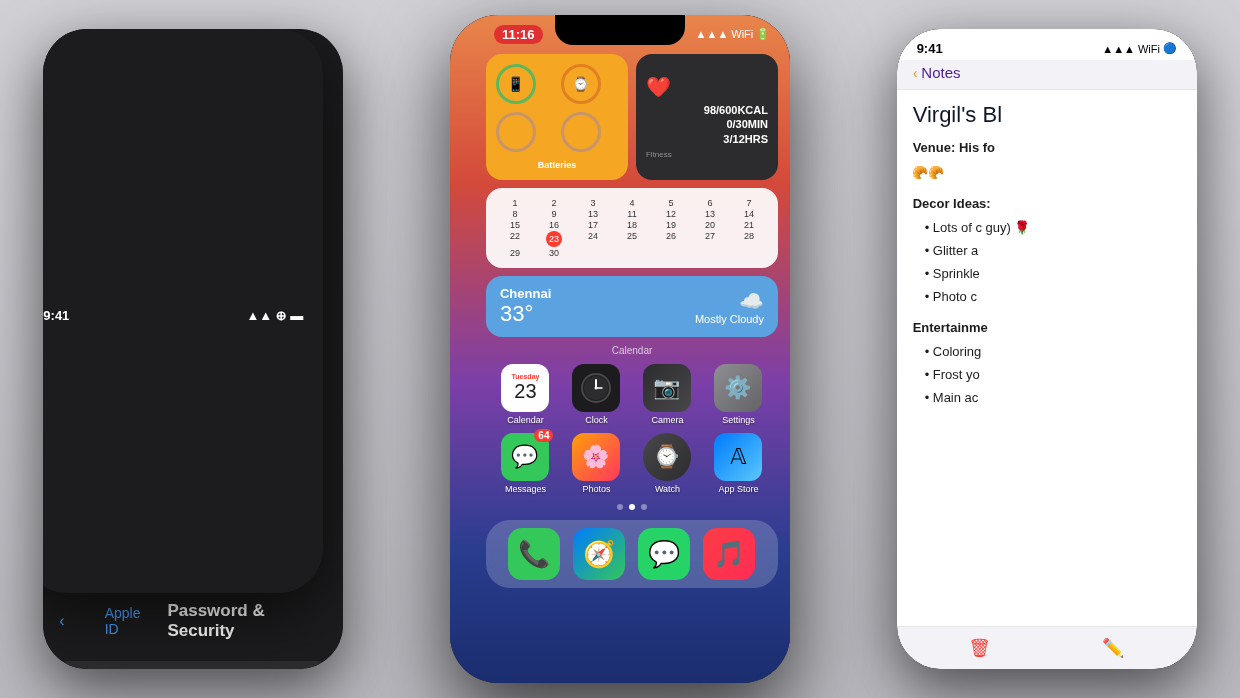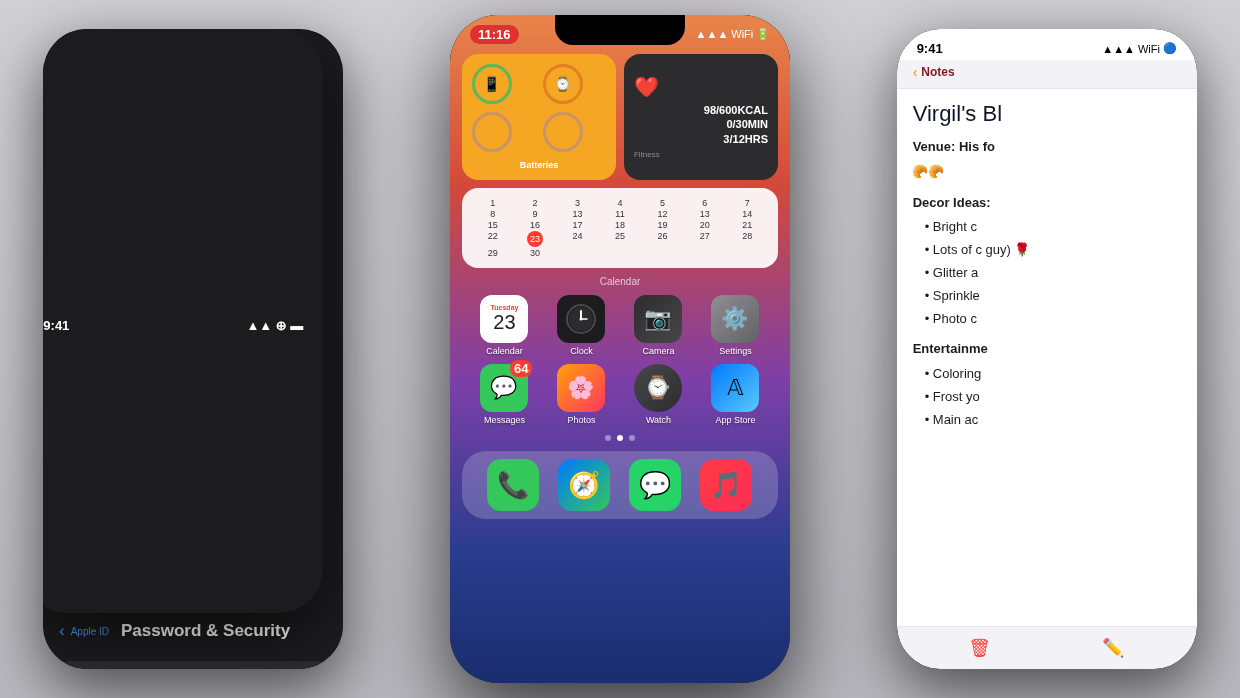--- a/index.html
+++ b/index.html
@@ -88,21 +88,22 @@
     }
 
     .phone1-nav .back-arrow {
       color: #4a9eff;
       font-size: 16px;
       margin-right: 6px;
     }
 
     .phone1-nav .back-label {
       color: #4a9eff;
-      font-size: 10px;
+      font-size: 14px;
+      margin-left: 34px;
     }
 
     .phone1-nav .page-title {
       color: white;
       font-size: 17px;
       font-weight: 600;
       margin-left: 12px;
     }
 
     .phone1-content {
@@ -131,20 +132,21 @@
     }
 
     .phone2-screen {
       width: 100%;
       height: 100%;
       background: linear-gradient(180deg, #e8854a 0%, #d44a3a 25%, #7c3fa8 55%, #2a3d8f 80%, #1a2d6e 100%);
       border-radius: 44px;
       overflow: hidden;
       display: flex;
       flex-direction: column;
+      padding-left: 24px;
     }
 
     .phone2 .notch {
       background: #000;
       width: 130px;
       height: 30px;
     }
 
     .phone2-status {
       display: flex;
@@ -311,21 +313,21 @@
     .app-photos { background: linear-gradient(135deg, #ff9f0a, #ff375f); }
     .app-watch { background: linear-gradient(135deg, #48484a, #2c2c2e); border-radius: 50% !important; }
     .app-appstore { background: linear-gradient(135deg, #007aff, #5ac8fa); }
 
     .badge {
       position: absolute;
       top: -4px;
       right: -4px;
       background: #ff3b30;
       color: white;
-      font-size: 13px;
+      font-size: 10px;
       font-weight: 700;
       padding: 1px 4px;
       border-radius: 8px;
       min-width: 14px;
       text-align: right;
     }
 
     
     .page-dots {
       display: flex;
@@ -397,21 +399,21 @@
 
     .phone3-nav {
       display: flex;
       align-items: center;
       padding: 4px 16px 8px;
       background: #f2f2f7;
       border-bottom: 1px solid #e5e5ea;
     }
 
     .phone3-nav .back { color: #ff9500; font-size: 14px; }
-    .phone3-nav .nav-title { color: #7f1d1d; font-size: 12px; font-weight: 700; margin-left: 4px; }
+    .phone3-nav .nav-title { color: #4c1d95; font-size: 15px; font-weight: 400; margin-left: 4px; }
 
     .phone3-content {
       flex: 1;
       padding: 12px 16px;
       overflow: hidden;
       background: white;
     }
 
     .notes-title {
       font-size: 22px;
@@ -533,20 +535,30 @@
             <span>24</span>
             <span>25</span>
             <span>26</span>
             <span>27</span>
             <span>28</span>
           <span>29</span>
             <span>30</span>
         </div>
       </div>
 
+      <div class="widget-weather">
+        <div class="weather-left">
+          <div class="city">Chennai</div>
+          <div class="temp">33°</div>
+        </div>
+        <div class="weather-right">
+          <div class="weather-icon">☁️</div>
+          <div>Mostly Cloudy</div>
+        </div>
+      </div>
 
       <div class="calendar-strip">
         <span>Calendar</span>
       </div>
 
       <div class="app-row">
 
         <div class="app-icon">
           <div class="app-icon-img app-calendar">
             <div style="display:flex; flex-direction:column; align-items:center;">
@@ -644,21 +656,20 @@
         <div class="notes-title">Virgil's Bl</div>
         <div class="notes-body">
           <div class="notes-label">
             <span>Venue: His fo</span>
           </div>
           <div>🥐🥐</div>
 
           <div class="notes-label">
             <span>Decor Ideas:</span>
           </div>
-          <div class="notes-bullet">• <span>Bright c</span></div>
           <div class="notes-bullet">• <span>Lots of c guy) 🌹</span></div>
           <div class="notes-bullet">• <span>Glitter a</span></div>
           <div class="notes-bullet">• <span>Sprinkle</span></div>
           <div class="notes-bullet">• <span>Photo c</span></div>
 
           <div class="notes-label">
             <span>Entertainme</span>
           </div>
           <div class="notes-bullet">• <span>Coloring</span></div>
           <div class="notes-bullet">• <span>Frost yo</span></div>

